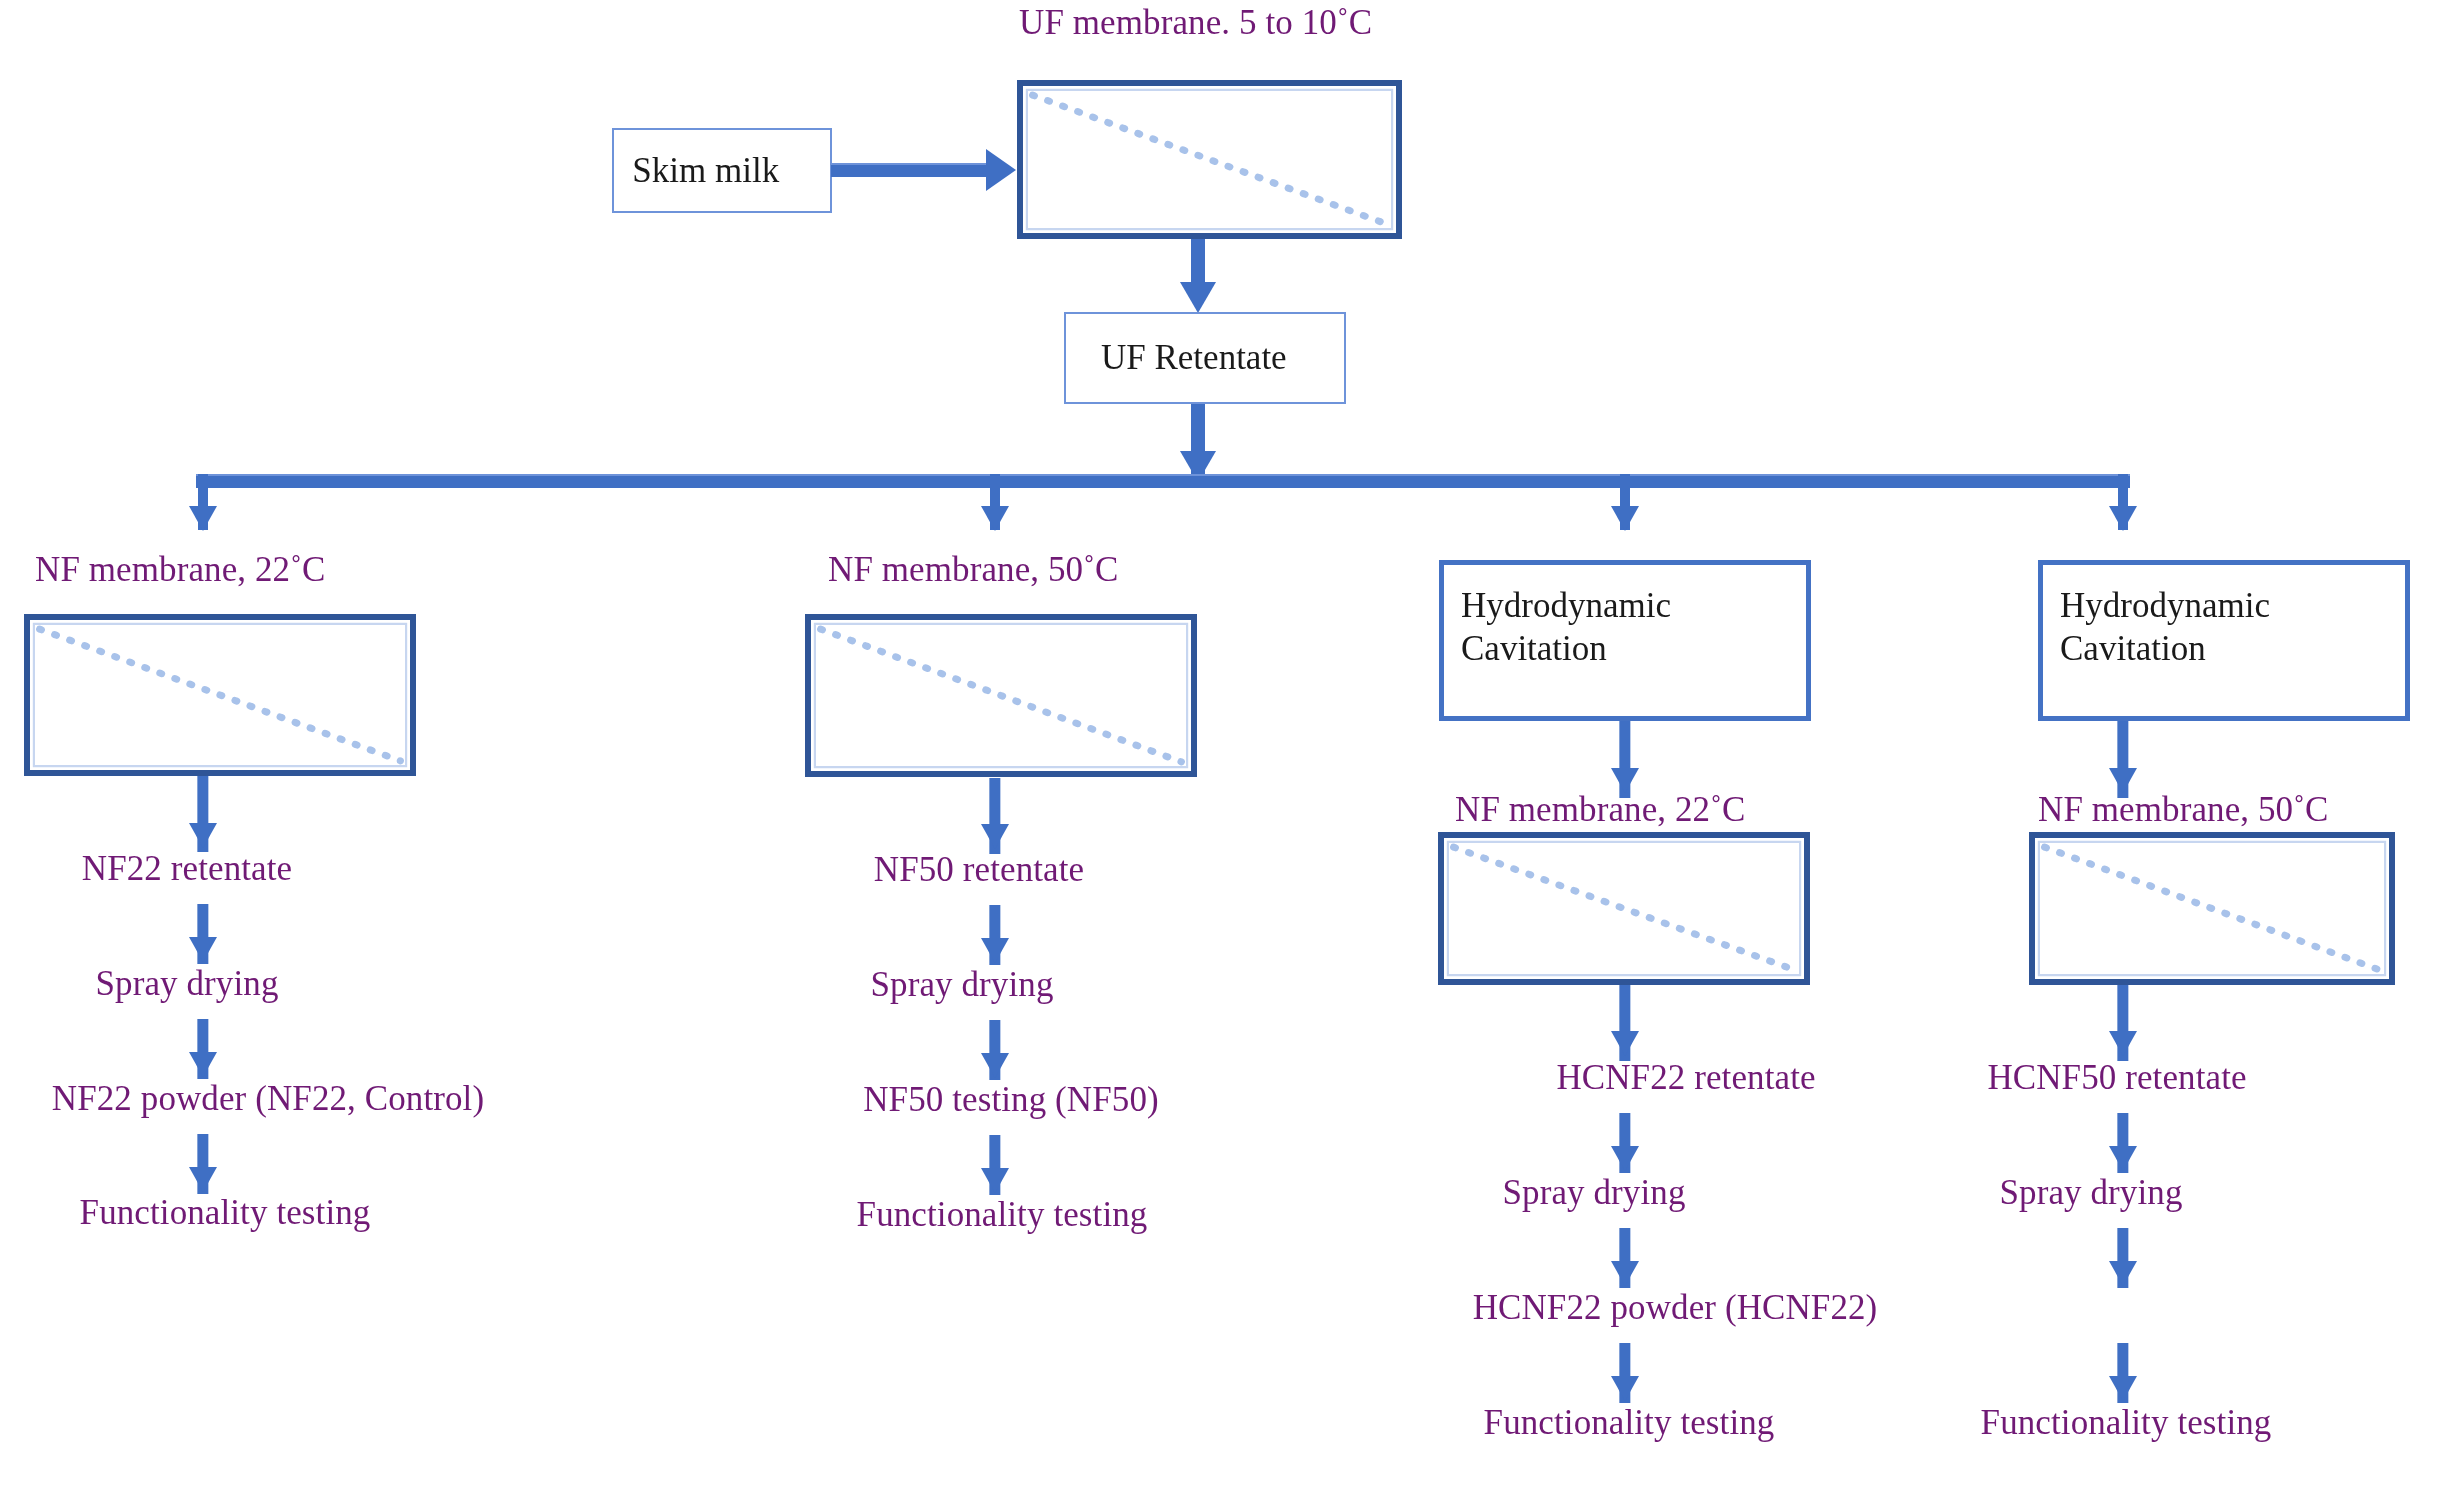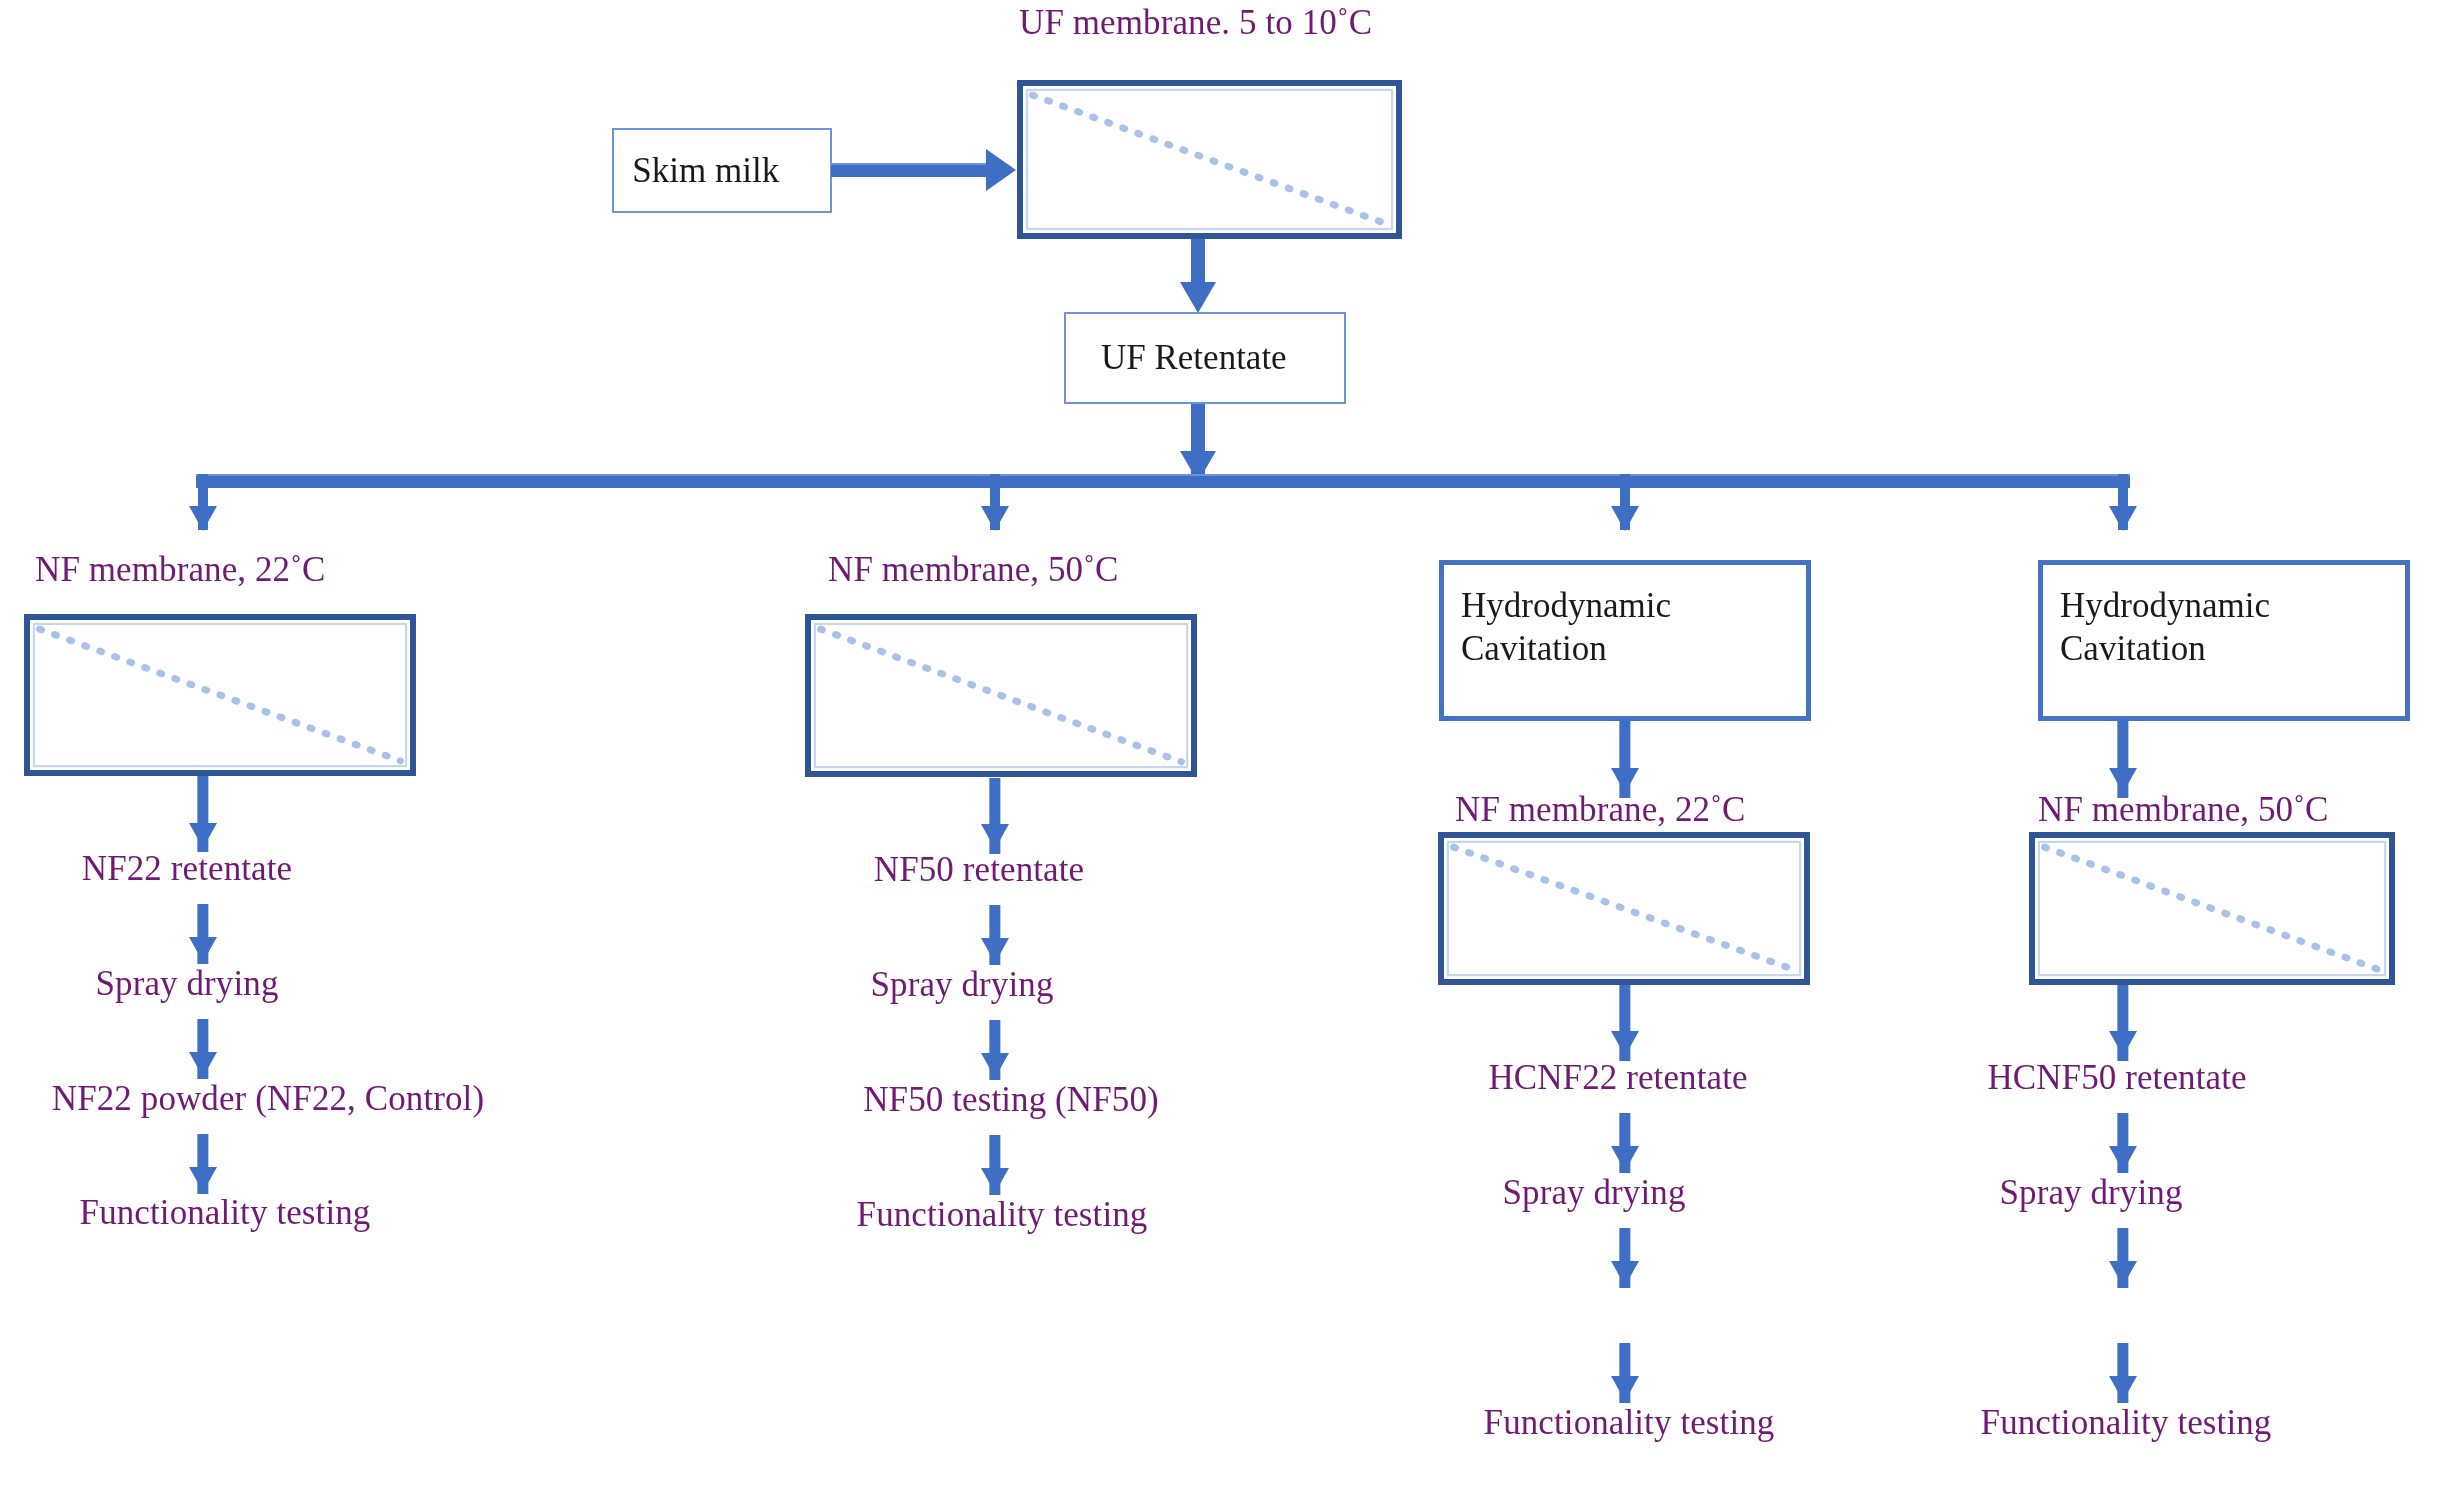--- a/index.html
+++ b/index.html
@@ -206,28 +206,29 @@
   <div class="label" style="left:1455px; top:790px;">NF membrane, 22˚C</div>
 
   <div class="box-mem" style="left:1438px; top:832px; width:372px; height:153px;">
     <svg class="diag" viewBox="0 0 528 217" preserveAspectRatio="none">
       <line x1="14" y1="14" x2="514" y2="203" stroke="#A8C2EA" stroke-width="7" stroke-dasharray="2 14" stroke-linecap="round" vector-effect="non-scaling-stroke"></line>
     </svg>
   </div>
 
   <div class="vline" style="left:1625px; top:985px; width:11.3px; height:76px;"></div>
   <div class="arrowhead sm" style="left:1625px; top:1031px;"></div>
-  <div class="label ctr" style="left:1618px; top:1058px;">HCNF22 retentate</div>
+  <div class="label ctr" style="left:1686px; top:1058px;">HCNF22 retentate</div>
 
   <div class="vline" style="left:1625px; top:1113px; width:11.3px; height:60px;"></div>
   <div class="arrowhead sm" style="left:1625px; top:1146px;"></div>
   <div class="label ctr" style="left:1594px; top:1173px;">Spray drying</div>
 
   <div class="vline" style="left:1625px; top:1228px; width:11.3px; height:60px;"></div>
   <div class="arrowhead sm" style="left:1625px; top:1261px;"></div>
+  <div class="label ctr" style="left:1675px; top:1288px;">HCNF22 powder (HCNF22)</div>
 
   <div class="vline" style="left:1625px; top:1343px; width:11.3px; height:60px;"></div>
   <div class="arrowhead sm" style="left:1625px; top:1376px;"></div>
   <div class="label ctr" style="left:1629px; top:1403px;">Functionality testing</div>
 
   <div class="box-hc" style="left:2038px; top:560px; width:372px; height:161px;">
     <span class="box-txt">Hydrodynamic
 Cavitation</span>
   </div>
 

